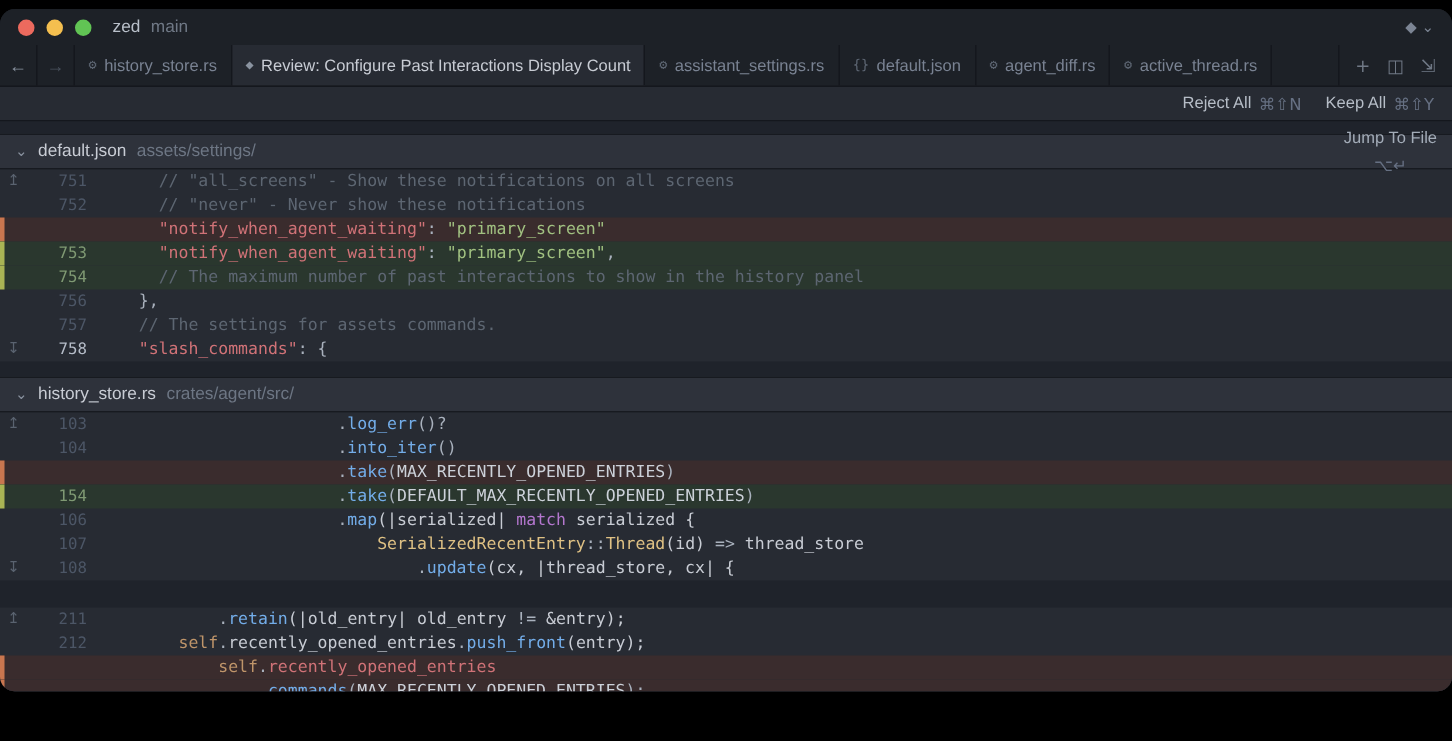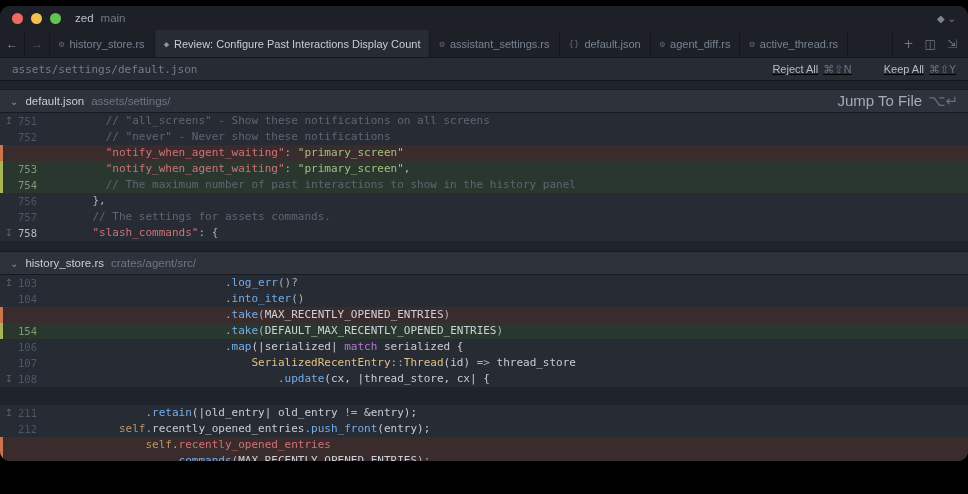--- a/index.html
+++ b/index.html
@@ -34,47 +34,47 @@
   .tab.active{background:#272b33;color:#c8ccd4;}
   .tab-icon{font-size:9px;color:#5f6875;font-family:"DejaVu Sans Mono",monospace;}
   .tab.active .tab-icon{color:#8a93a0;}
   .tab-actions{margin-left:auto;display:flex;align-items:center;gap:11px;
     padding:0 11px;color:#6f7885;font-size:12px;border-left:1px solid #14171d;}
   .tab-actions .ticon{cursor:default;font-family:"DejaVu Sans",sans-serif;}
   
   .toolbar{height:22px;background:#272b33;border-bottom:1px solid #14171d;
     display:flex;align-items:center;padding:0 12px;flex:0 0 auto;}
   .breadcrumb{font:11px "DejaVu Sans Mono",monospace;color:#737d8b;}
-  .toolbar-actions{margin-left:auto;display:flex;gap:32px;text-decoration:underline;}
+  .toolbar-actions{margin-left:auto;display:flex;gap:16px;}
   .tb-btn{font-size:11px;color:#b6bdc7;display:flex;gap:5px;align-items:center;
     background:none;border:none;padding:0;font-family:inherit;}
   .keys{color:#667083;font-family:"DejaVu Sans",sans-serif;}
   
   .review-panel{flex:1 1 auto;overflow:hidden;padding-top:8px;background:#1f232b;}
   .excerpt{background:#272b33;margin-bottom:10px;}
   .excerpt-header{height:22px;background:#2e323b;border-top:1px solid #171a20;
     border-bottom:1px solid #171a20;display:flex;align-items:center;
     padding:0 10px;gap:7px;font-size:11.5px;}
   .chev{color:#8a93a0;font-size:10px;font-family:"DejaVu Sans",sans-serif;}
   .ex-file{color:#c8ccd4;}
   .ex-path{color:#6d7684;}
-  .ex-action{margin-left:auto;color:#a3acb8;font-size:15px;display:flex;gap:6px;
-    background:none;border:none;padding:0;font-family:inherit;}
+  .ex-action{margin-left:auto;color:#a3acb8;font-size:11px;display:flex;gap:6px;
+    background:none;border:none;padding:0;font-family:inherit;flex-direction:column;}
   .ex-action .keys{color:#667083;}
   
   .code-row{position:relative;height:16px;display:flex;align-items:center;}
   .row-add{background:#2a372e;}
   .row-del{background:#3a2c2d;}
   .strip{position:absolute;left:0;top:0;bottom:0;width:3px;}
   .row-add .strip{background:#a9b454;}
   .row-del .strip{background:#c9764f;}
   .gutter{width:58px;flex:0 0 auto;display:flex;align-items:center;height:16px;}
   .expand{width:18px;text-align:center;color:#5a6370;font-size:10px;
     font-family:"DejaVu Sans",sans-serif;line-height:16px;}
-  .lnum{flex:1 1 auto;font:10.5px/16px "DejaVu Sans Mono",monospace;color:#4c5666;}
+  .lnum{flex:1 1 auto;text-align:right;font:10.5px/16px "DejaVu Sans Mono",monospace;color:#4c5666;}
   .row-add .lnum{color:#7f9973;}
   .cursor .lnum{color:#b5bcc8;}
   pre.code{margin:0;padding:0 0 0 8px;font:11px/16px "DejaVu Sans Mono",monospace;
     color:#c8ccd4;white-space:pre;}
   .code-gap{height:18px;background:#1f232b;}
   
   .tok-comment{color:#5d6672;}
   .tok-key{color:#d07277;}
   .tok-str{color:#a1c181;}
   .tok-num{color:#bf956a;}
@@ -146,21 +146,20 @@
         </div>
       </div>
     <div class="tab-actions">
         <span class="ticon">+</span>
         <span class="ticon">◫</span>
         <span class="ticon">⇲</span>
       </div>
   </div>
 
   <div class="toolbar">
-    <span class="breadcrumb">assets/settings/default.json</span>
     <div class="toolbar-actions">
       <button class="tb-btn">
         <span>Reject All</span>
         <span class="keys">⌘⇧N</span>
       </button>
       <button class="tb-btn">
         <span>Keep All</span>
         <span class="keys">⌘⇧Y</span>
       </button>
     </div>

